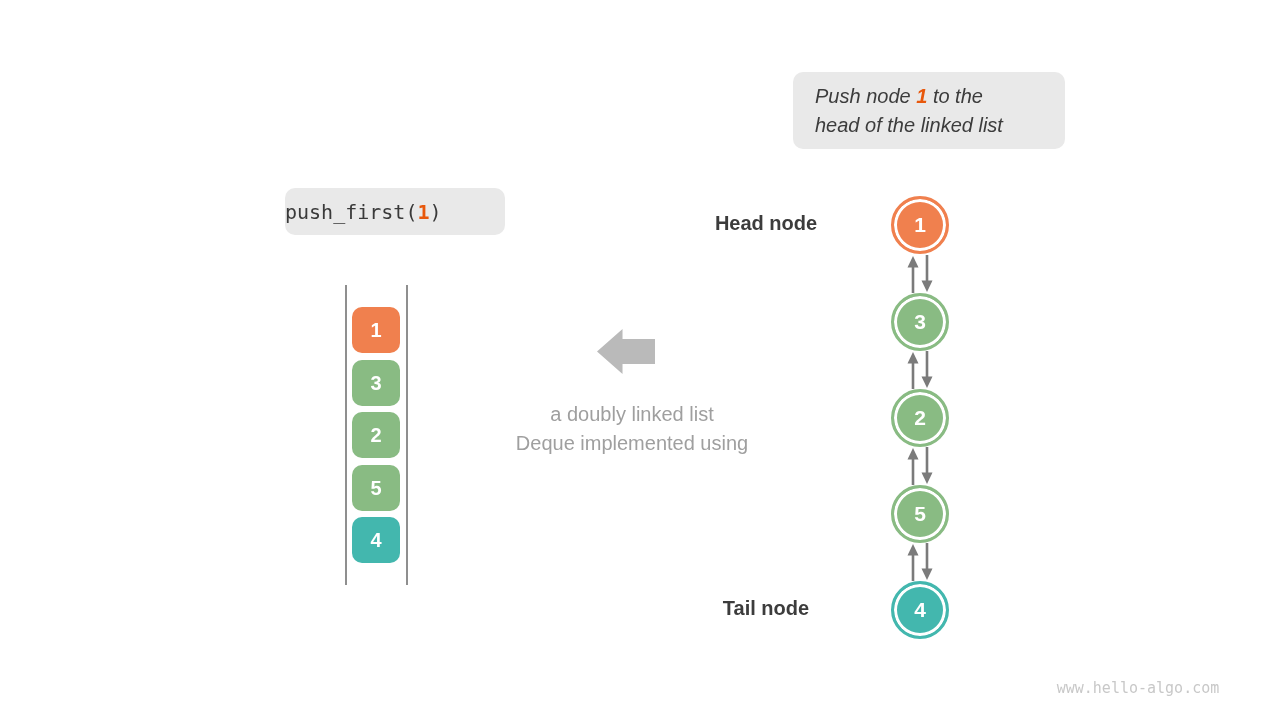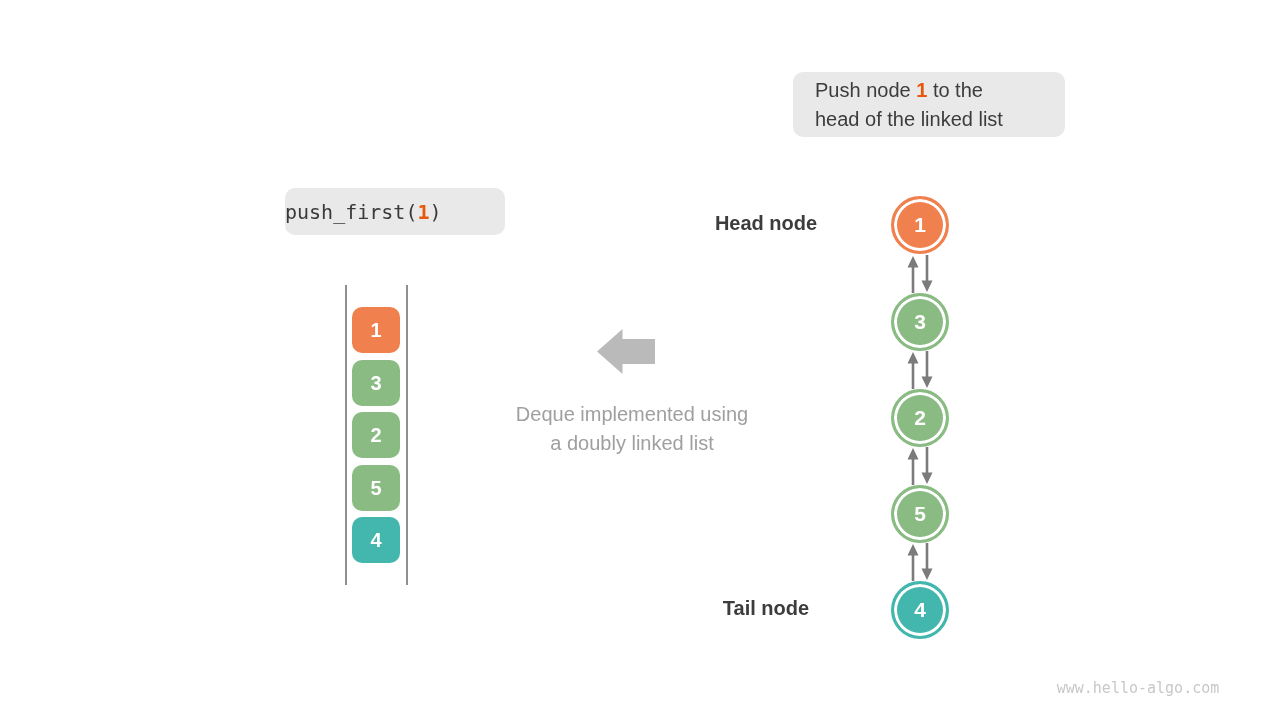--- a/index.html
+++ b/index.html
@@ -2,25 +2,25 @@
 <html><head>
 <meta charset="utf-8">
 <style>
   html,body{margin:0;padding:0;background:#fff;}
   #canvas{
     position:relative;width:1280px;height:720px;background:#ffffff;overflow:hidden;
     font-family:"Liberation Sans", sans-serif;color:#3c3c3c;
   }
   
   .note-box{
-    position:absolute;left:793px;top:72px;width:272px;height:65px;
+    position:absolute;left:793px;top:72px;width:272px;height:77px;
     background:#e9e9e9;border-radius:10px;
     display:flex;flex-direction:column;justify-content:center;
     padding-left:22px;box-sizing:border-box;
-    font-size:20px;line-height:29px;color:#3c3c3c;
+    font-size:20px;line-height:29px;color:#3c3c3c;font-style:italic;
   }
   .hl{font-weight:bold;}
   
   .code-box{
     position:absolute;left:285px;top:188px;width:220px;height:47px;
     background:#e9e9e9;border-radius:10px;
     display:flex;align-items:center;justify-content:flex-start;
     font-family:"DejaVu Sans Mono","Liberation Mono",monospace;
     font-size:20px;color:#3a3a3a;
   }
@@ -98,22 +98,22 @@
   <div class="rail left"></div>
   <div class="rail right"></div>
   <div class="cell c0" style="background-color: rgb(240, 128, 78);">1</div>
   <div class="cell c1" style="background-color: rgb(137, 187, 131);">3</div>
   <div class="cell c2" style="background-color: rgb(137, 187, 131);">2</div>
   <div class="cell c3" style="background-color: rgb(137, 187, 131);">5</div>
   <div class="cell c4" style="background-color: rgb(67, 183, 174);">4</div>
 
   <div class="block-arrow" style="background-color: rgb(186, 186, 186);"></div>
   <div class="caption" style="color: rgb(159, 159, 159);">
+    <div>a doubly linked list</div>
     <div>Deque implemented using</div>
-    <div>a doubly linked list</div>
   </div>
 
   <div class="side-label head">Head node</div>
   <div class="side-label tail">Tail node</div>
 
   <div class="node n0" style="background-color: rgb(240, 128, 78); border-color: rgb(240, 128, 78);">1</div>
   <div class="node n1" style="background-color: rgb(137, 187, 131); border-color: rgb(137, 187, 131);">3</div>
   <div class="node n2" style="background-color: rgb(137, 187, 131); border-color: rgb(137, 187, 131);">2</div>
   <div class="node n3" style="background-color: rgb(137, 187, 131); border-color: rgb(137, 187, 131);">5</div>
   <div class="node n4" style="background-color: rgb(67, 183, 174); border-color: rgb(67, 183, 174);">4</div>

